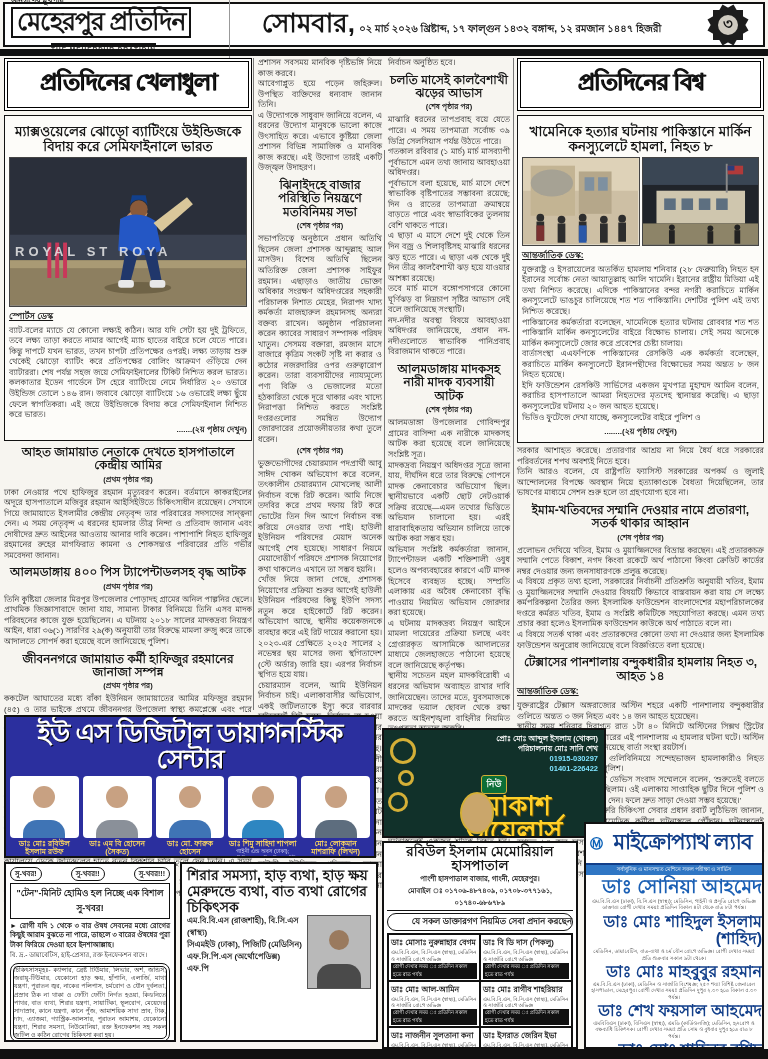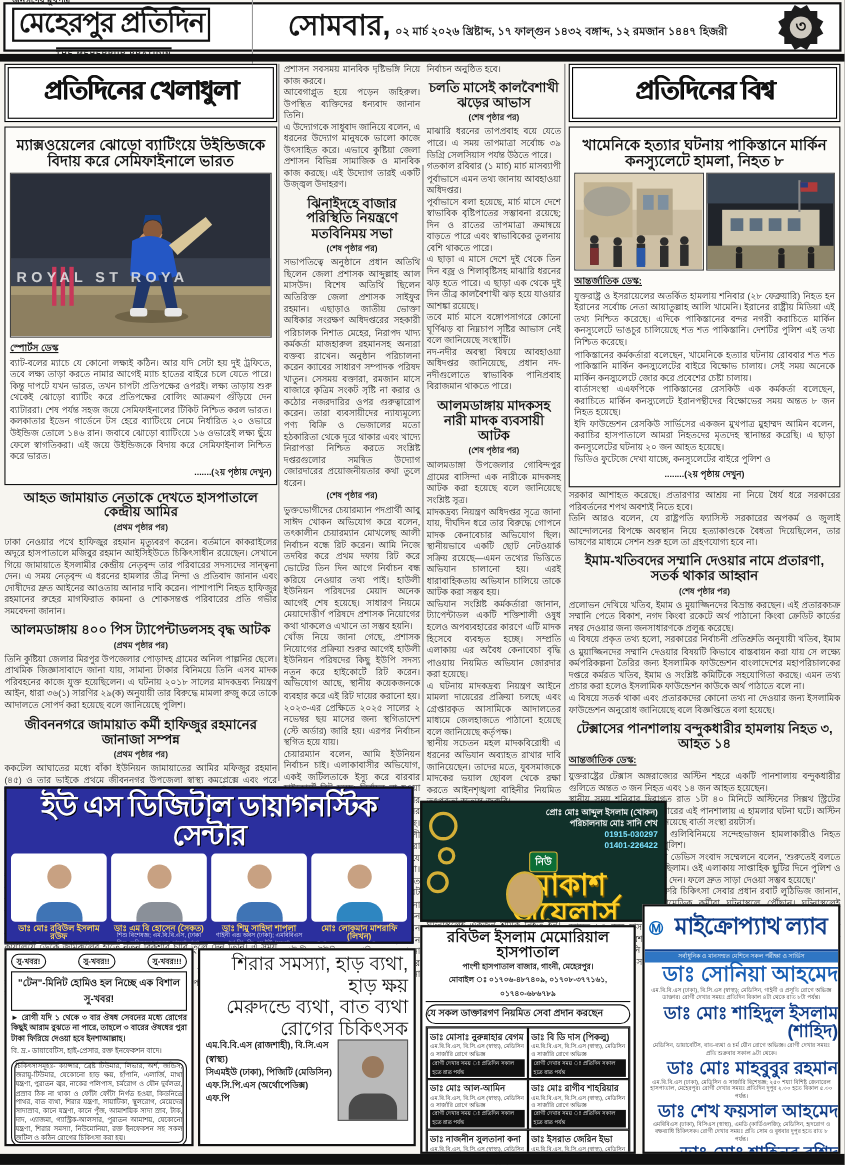--- a/index.html
+++ b/index.html
@@ -73,21 +73,21 @@
   .jl-title { font-size:27px; font-weight:900; color:#ffd028; line-height:.95; text-align:center;
               text-shadow:1px 1px 0 #7a5a00; }
   .gold { position:absolute; border:3px solid #d4af37; border-radius:50%; }
   .jl-oval { position:absolute; width:34px; height:42px; border-radius:50%; background:#caa66b;
              border:2px solid #d4af37; }
   
   .rab { background:#fff; border:2px solid #111; padding:2px 3px; font-size:6px; }
   .rab-title { font-size:13.5px; font-weight:900; text-align:center; line-height:1.05; }
   .rab-sub { text-align:center; font-size:7px; font-weight:bold; }
   .rab-mob { text-align:center; font-size:6.8px; font-weight:bold; border-bottom:1px solid #111; padding-bottom:1px; }
-  .rab-dochdr { border:1.5px solid #111; border-radius:9px; text-align:left; font-weight:900;
+  .rab-dochdr { border:1.5px solid #111; border-radius:9px; text-align:right; font-weight:900;
                 font-size:8.5px; margin:2px 0; padding:1px 0; }
   .rab-grid { display:grid; grid-template-columns:1fr 1fr; border:1px solid #111; }
   .rab-cell { border:1px solid #111; padding:1px 2px; min-height:34px; }
   .rab-name { font-weight:900; font-size:7.8px; }
   .rab-cred { font-size:5.2px; line-height:1.2; color:#222; }
   .rab-time { background:#111; color:#fff; font-size:5px; padding:0 2px; margin-top:1px; display:inline-block; }
   
   .tapos { background:linear-gradient(180deg,#0d67bd,#0a3f85); border:2px solid #111; color:#fff; padding:3px 5px; }
   .tp-title { font-size:17px; font-weight:900; text-align:center; text-shadow:1px 1px 0 #042a52; }
   .tp-sub { font-size:6px; text-align:center; color:#d7e7ff; margin:1px 0 3px; }
@@ -107,21 +107,21 @@
   .ten-badges { display:flex; justify-content:space-between; margin-bottom:2px; }
   .ten-badge { border:1.5px solid #111; border-radius:8px; font-size:7px; font-weight:900; padding:0 4px; }
   .ten-title { border:1.5px solid #111; text-align:center; font-size:8.8px; font-weight:900;
                padding:2px; margin-bottom:2px; }
   .ten-offer { font-size:7px; line-height:1.35; text-align:justify; font-weight:bold; }
   .ten-note { font-size:6.5px; margin:1px 0 2px; }
   .ten-treat { border:1.5px solid #111; border-radius:8px; padding:2px 3px; font-size:6.2px;
                line-height:1.3; text-align:justify; outline:1px solid #111; outline-offset:-4px; }
   
   .belal { background:#fff; border:2px solid #111; padding:3px 5px; }
-  .bl-top { font-size:17px; font-weight:400; text-align:right; line-height:1.15; }
+  .bl-top { font-size:14px; font-weight:700; text-align:left; line-height:1.15; }
   .bl-name { font-size:21px; font-weight:900; text-align:center; letter-spacing:-1px; margin:2px 0; }
   .bl-row { display:flex; gap:4px; }
   .bl-creds { flex:1; font-size:8px; font-weight:bold; line-height:1.5; }
   .bl-photo { width:64px; height:74px; background:#b9b9b9; border:1px solid #555; position:relative; overflow:hidden;}
   .bl-photo .av-head { width:20px; height:20px; top:14px; background:#9a7a5e; }
   .bl-photo .av-body { width:44px; height:30px; background:#4a4a4a; bottom:-6px;}
   .footer-bar { position:absolute; left:0; bottom:0; width:768px; height:10px; background:#111; }
 </style>
 </head>
 <body>
@@ -357,20 +357,29 @@
           </div>
         <div class="usd-name">ডাঃ এম বি হোসেন (সৈকত)</div>
         <div class="usd-cred">শিশু বিশেষজ্ঞ; এম.বি.বি.এস, (ঢাকা শিশু মেডিকেল কলেজ হাসপাতাল), ঢাকা</div>
 
       </div>
       <div class="usd-card">
         <div class="usd-ph">
             <div class="av-head"></div>
             <div class="av-body"></div>
           </div>
+        <div class="usd-name">ডাঃ মো. ফারুক হোসেন</div>
+        <div class="usd-cred">মেডিসিন চর্ম ও শিশু অভিজ্ঞ; এম.বি.বি.এস (মেডিসিন), মেডিকেল অফিসার</div>
+
+      </div>
+      <div class="usd-card">
+        <div class="usd-ph">
+            <div class="av-head"></div>
+            <div class="av-body"></div>
+          </div>
         <div class="usd-name">ডাঃ শিমু সাহিদা শাপলা</div>
         <div class="usd-cred">গাইনী এন্ড অবস (ঢাকা); এমবিবিএস (ঢা.বি), ডি.এম.ইউ (সনো)</div>
 
       </div>
       <div class="usd-card">
         <div class="usd-ph">
             <div class="av-head"></div>
             <div class="av-body"></div>
           </div>
         <div class="usd-name">মোঃ লোকমান মাশরাফি (লিখন)</div>

